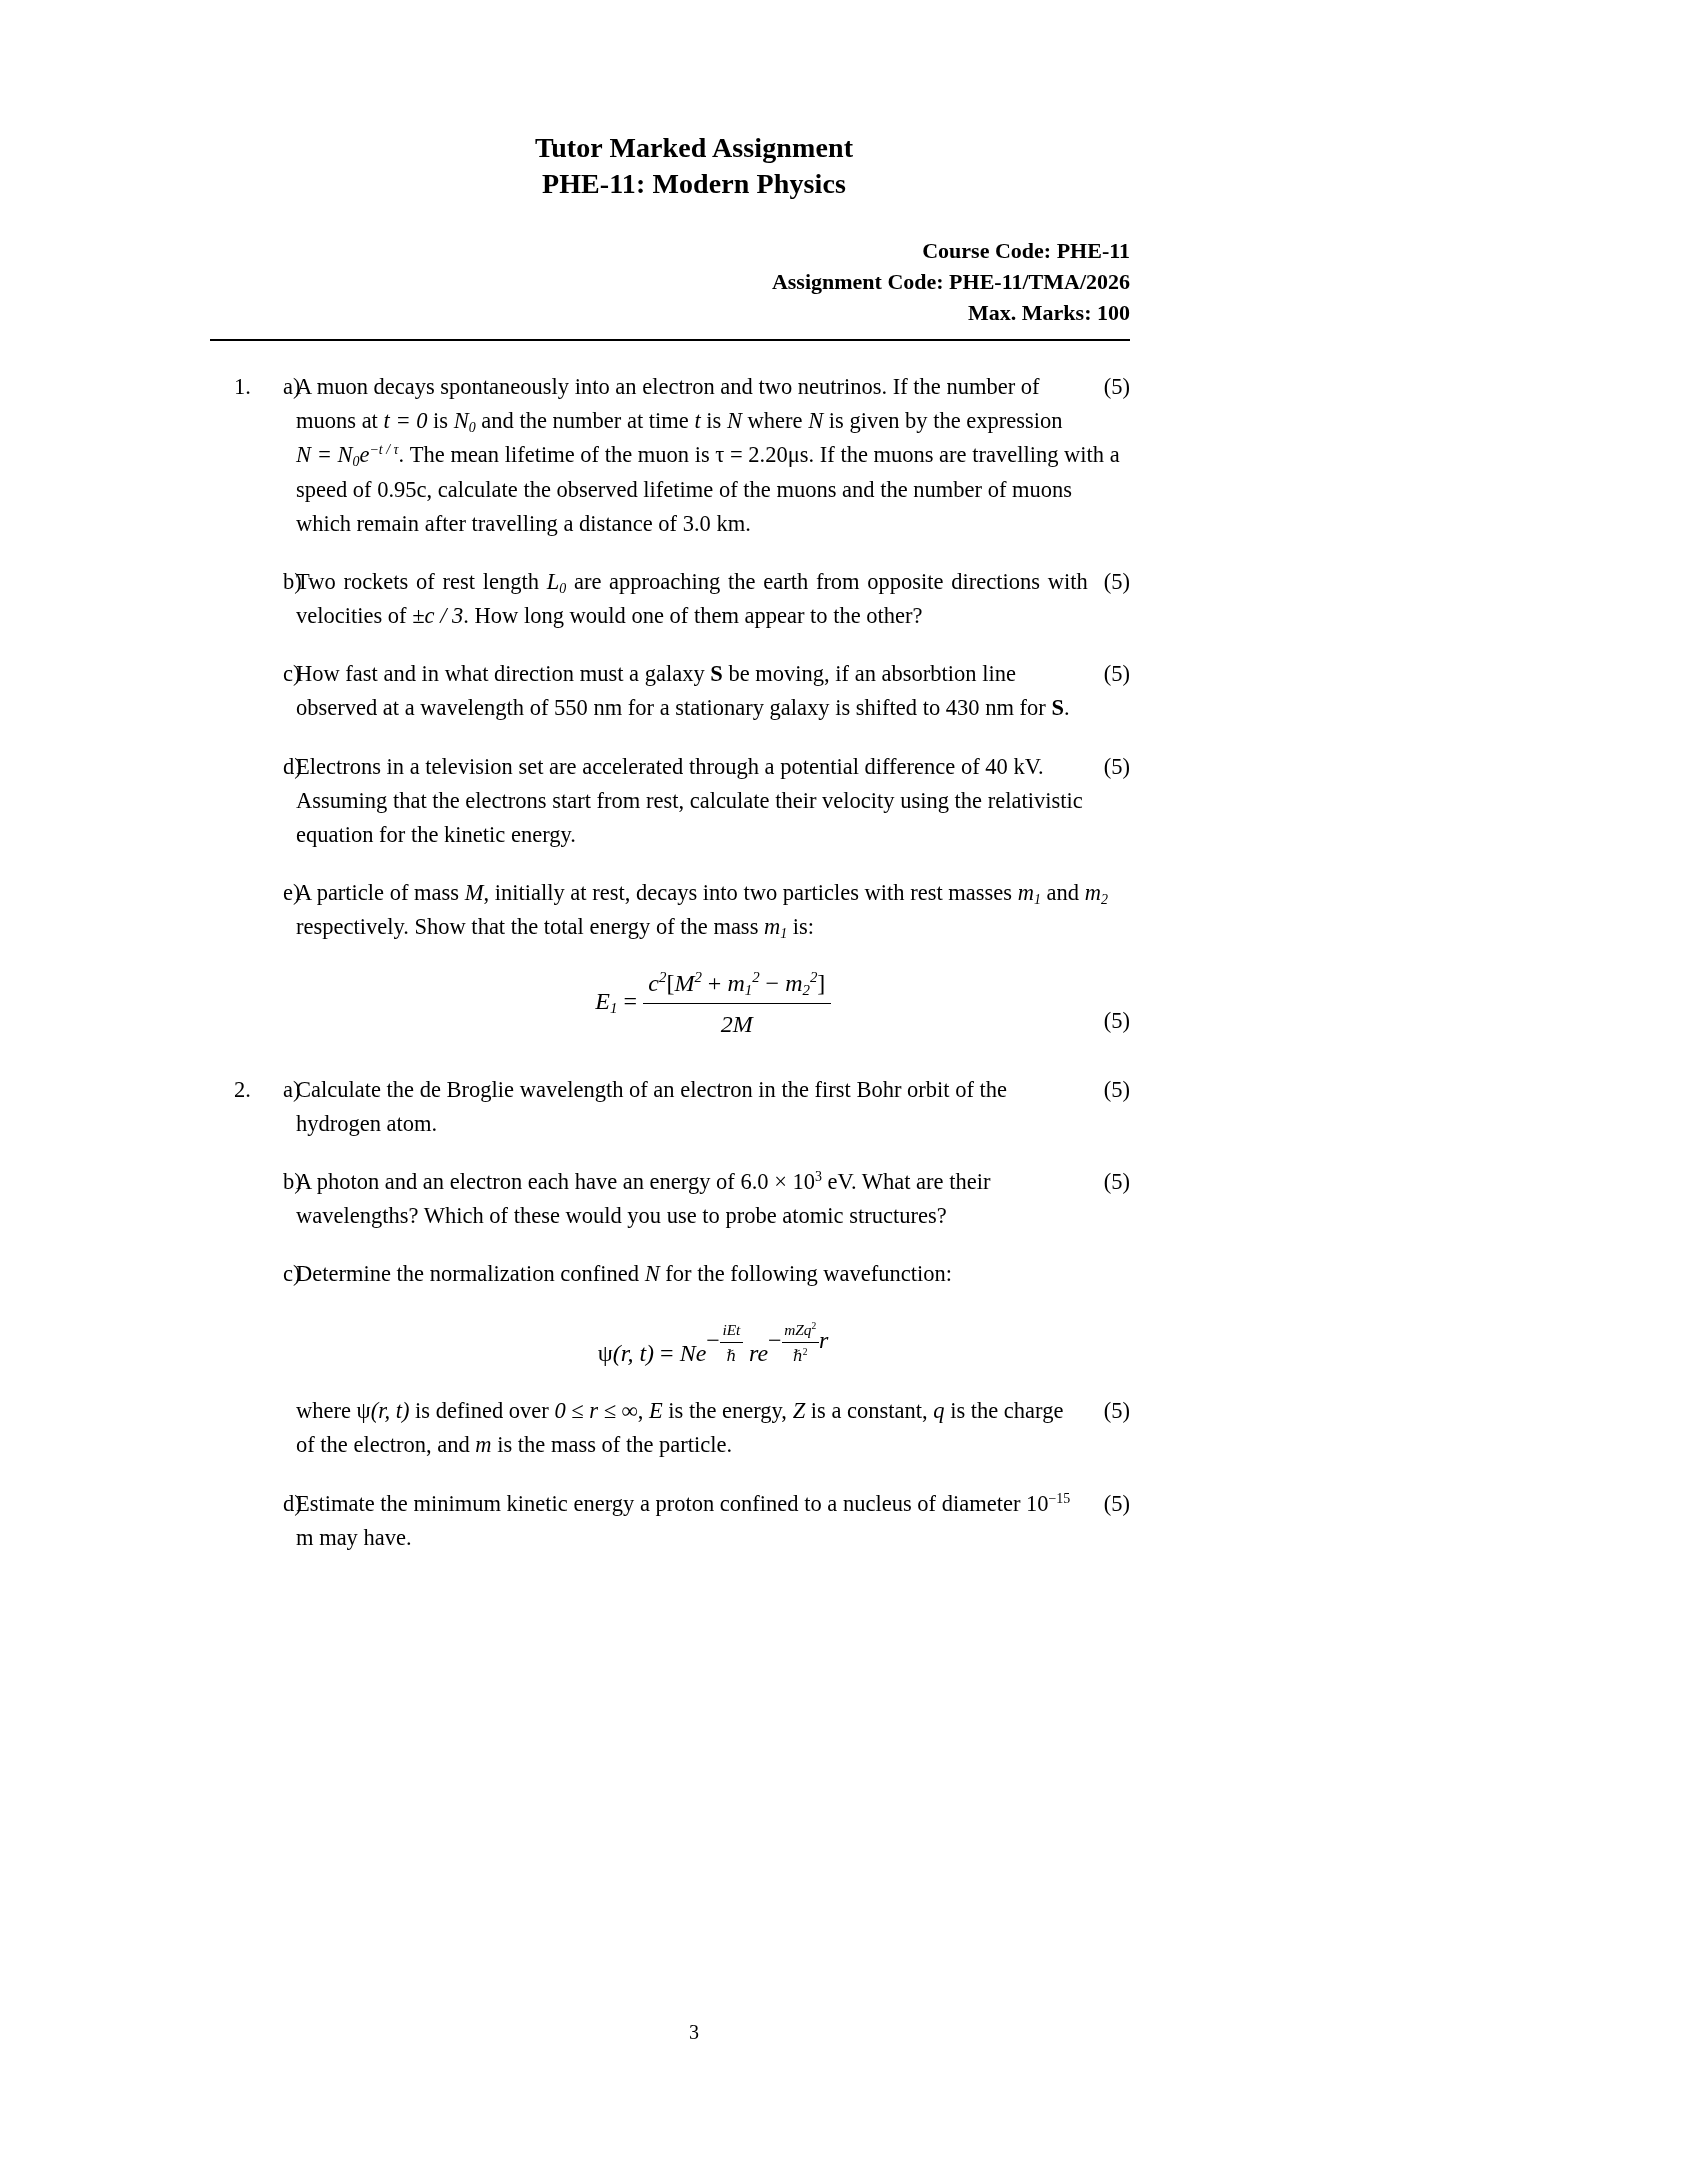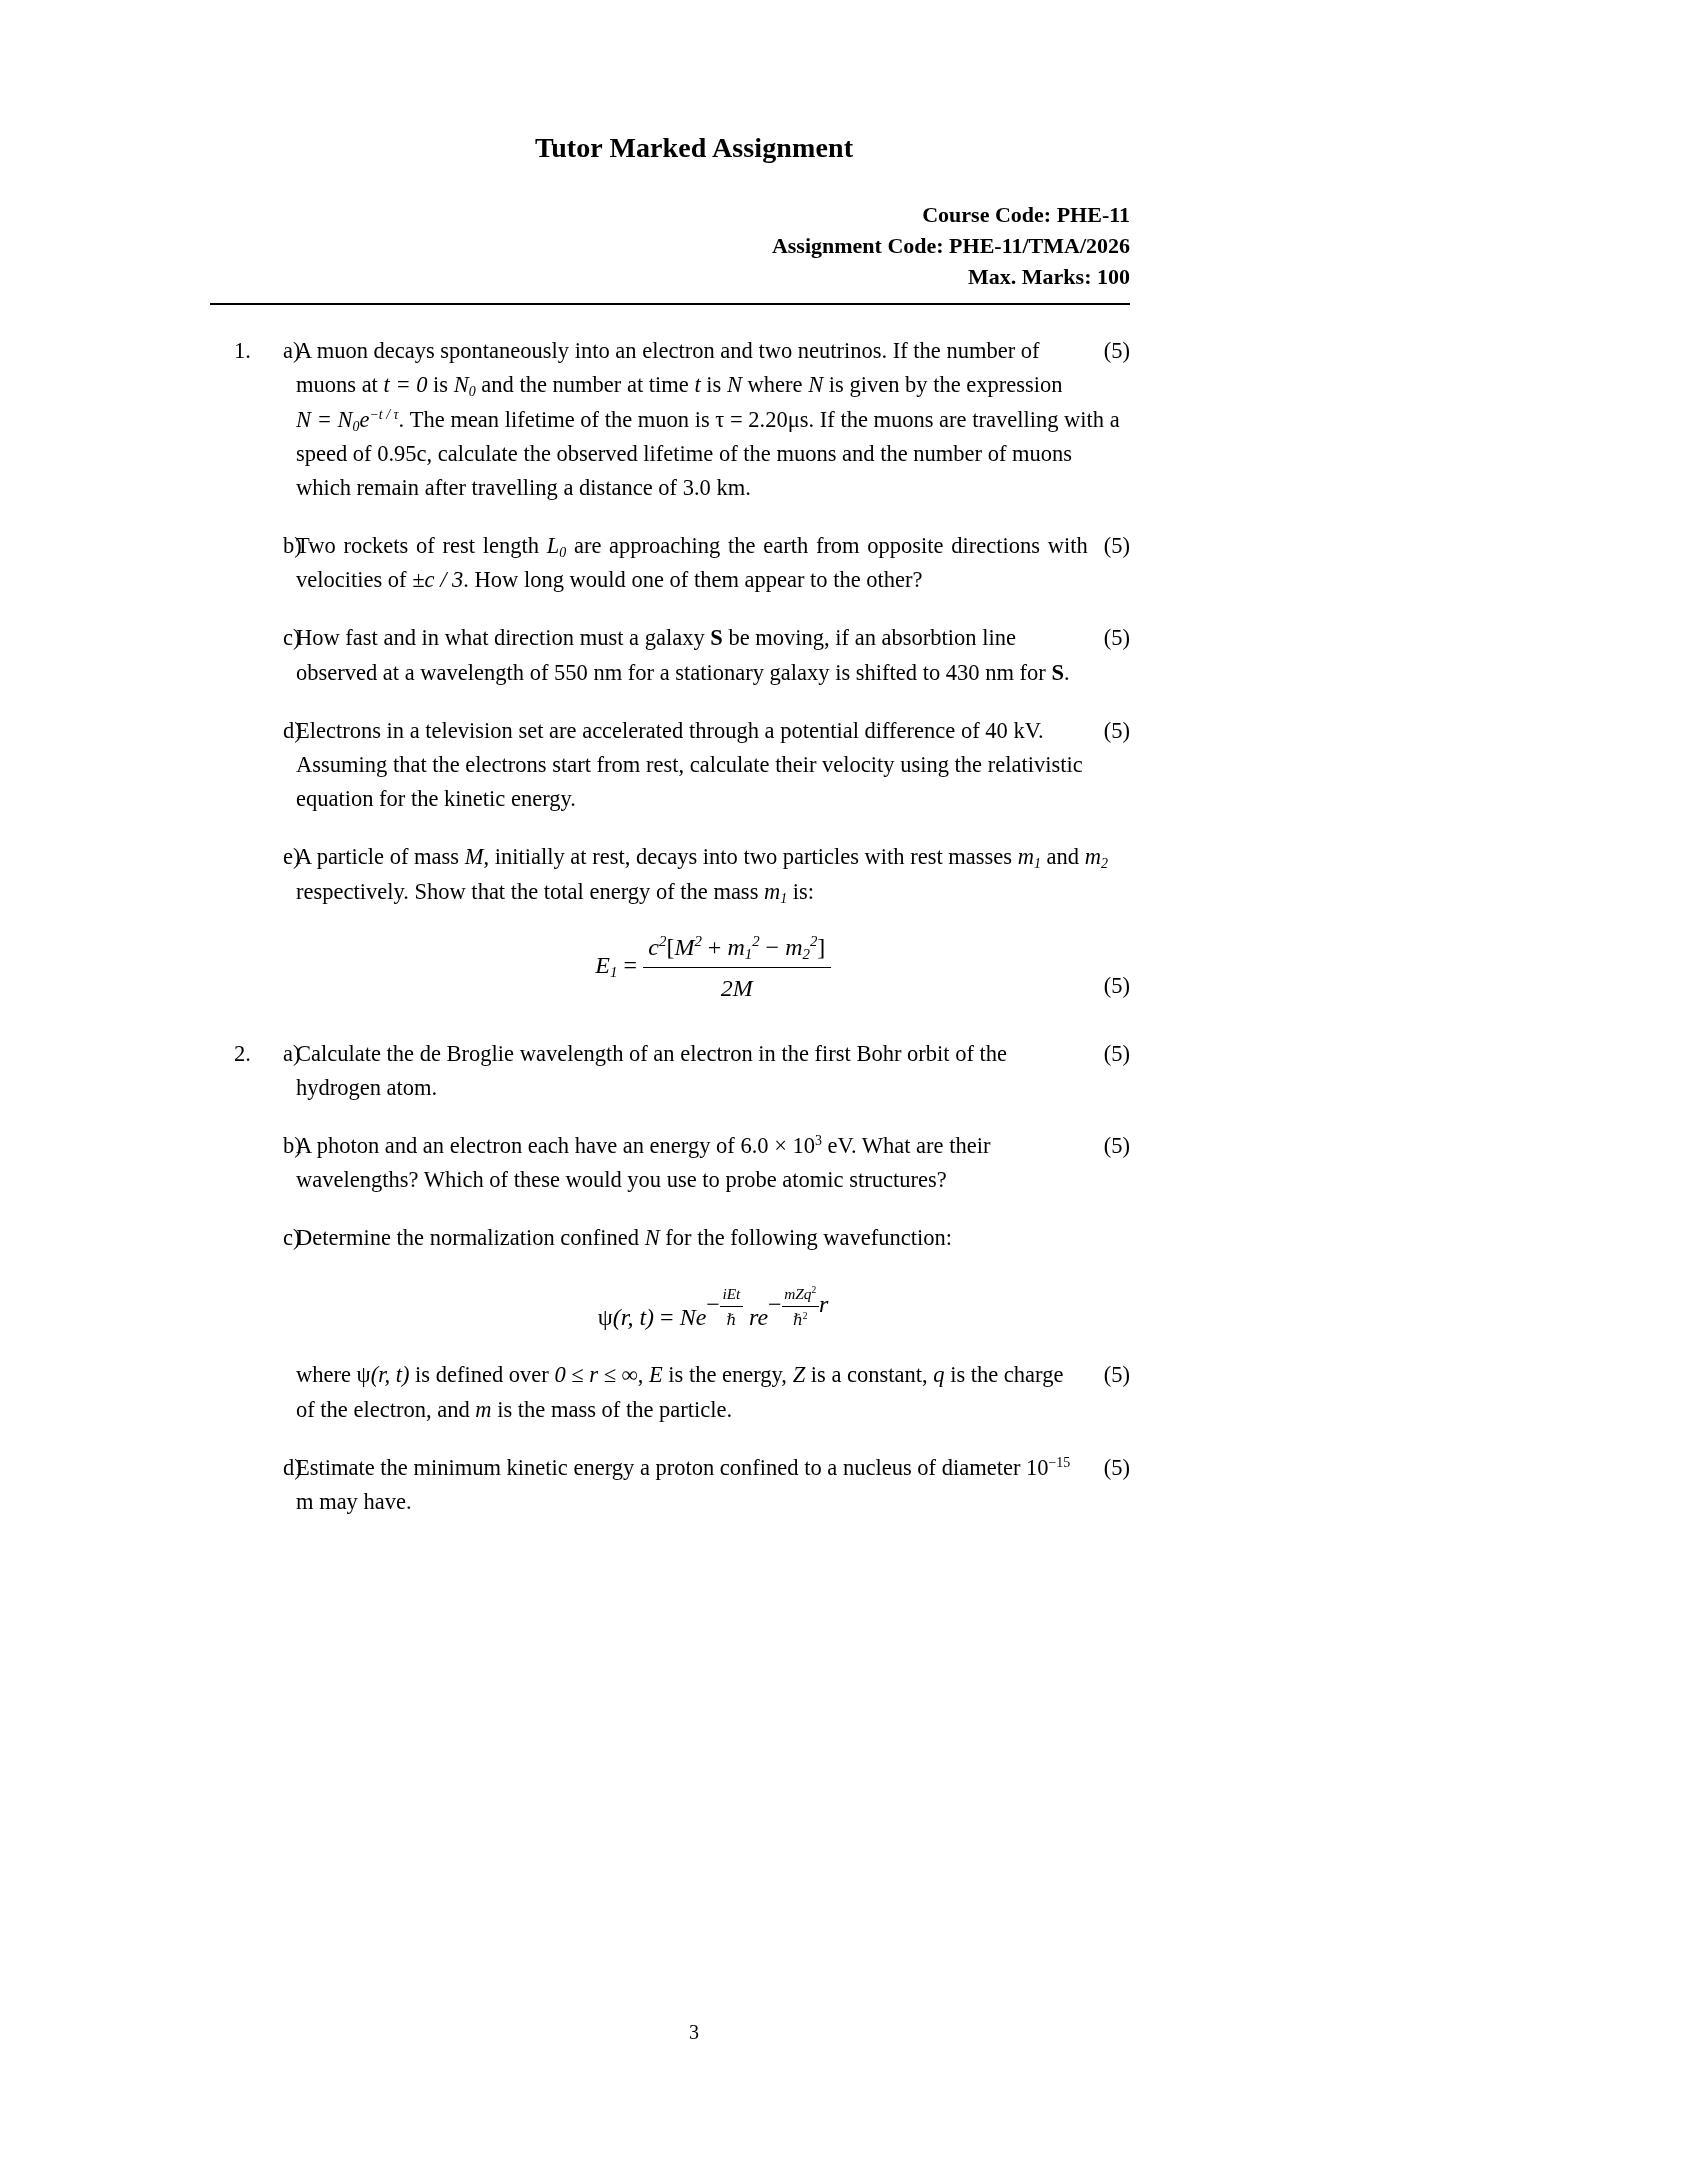--- a/index.html
+++ b/index.html
@@ -179,20 +179,21 @@
     font-size:20px;
   }
 </style>
 </head>
 <body>
 
 <div class="page">
 
   <div class="title-block">
     <div class="title-line">Tutor Marked Assignment</div>
+    <div class="title-line">PHE-11: Modern Physics</div>
   </div>
 
   <div class="codes">
     <div>Course Code: PHE-11</div>
     <div>Assignment Code: PHE-11/TMA/2026</div>
     <div>Max. Marks: 100</div>
   </div>
 
   <hr class="rule">
 

